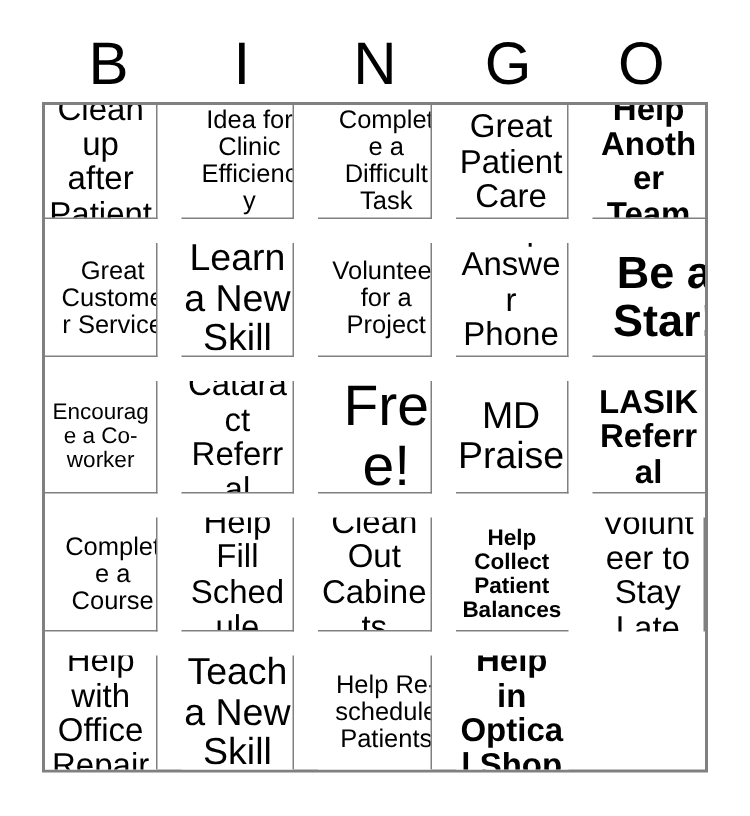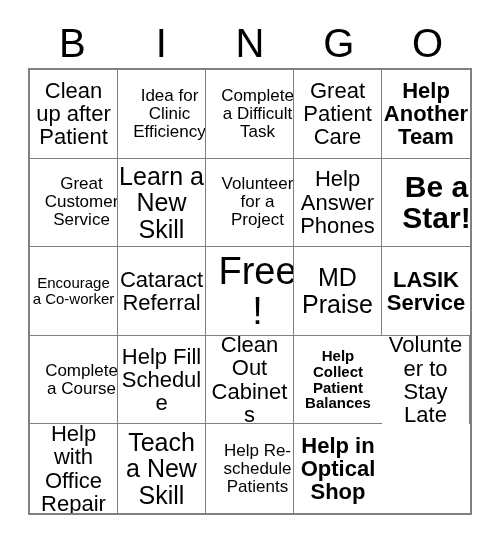--- a/index.html
+++ b/index.html
@@ -54,20 +54,21 @@
     height: 447px;
     box-sizing: border-box;
     border-top: 2px solid #808080;
     border-left: 2px solid #808080;
     border-right: 2px solid #808080;
     border-bottom: 2px solid #808080;
     display: grid;
     grid-template-columns: repeat(5, 1fr);
     grid-template-rows: repeat(5, 1fr);
     background: #ffffff;
+    gap: 16px;
   }
 
   .bingo-cell {
     box-sizing: border-box;
     border-right: 1px solid #808080;
     border-bottom: 1px solid #808080;
     display: flex;
     align-items: center;
     justify-content: center;
     overflow: hidden;
@@ -146,21 +147,21 @@
       <div class="bingo-cell">
         <span class="cell-text fs-md">Cataract Referral</span>
       </div>
       <div class="bingo-cell">
         <span class="cell-text fs-xxl">Free!</span>
       </div>
       <div class="bingo-cell">
         <span class="cell-text fs-lg">MD Praise</span>
       </div>
       <div class="bingo-cell col-last">
-        <span class="cell-text fs-md">LASIK Service</span>
+        <span class="cell-text fs-md">LASIK Referral</span>
       </div>
       <div class="bingo-cell">
         <span class="cell-text fs-sm">Complete a Course</span>
       </div>
       <div class="bingo-cell">
         <span class="cell-text fs-md">Help Fill Schedule</span>
       </div>
       <div class="bingo-cell">
         <span class="cell-text fs-md">Clean Out Cabinets</span>
       </div>

